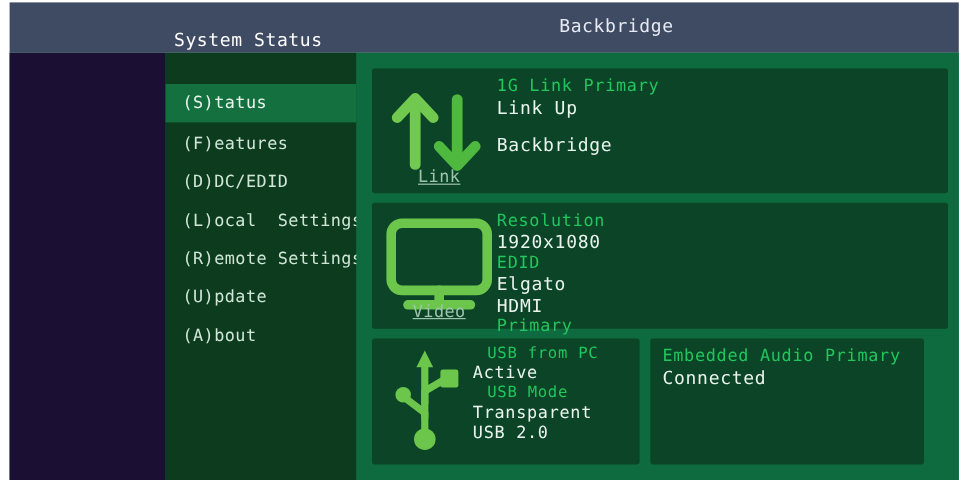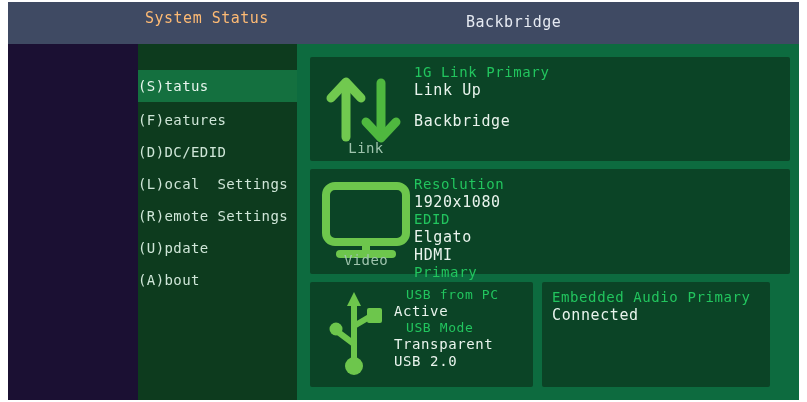--- a/index.html
+++ b/index.html
@@ -24,24 +24,24 @@
 
   
   #titlebar {
     position: absolute;
     left: 8px; top: 2px;
     width: 791px; height: 42px;
     background: #3f4a63;
   }
   #titlebar .t-left {
     position: absolute;
-    left: 137px; top: 7px;
+    left: 137px; top: 22px;
     font-size: 15px;
     letter-spacing: 0.5px;
-    color: #fdba74;
+    color: #ffffff;
     white-space: nowrap;
   }
   #titlebar .t-right {
     position: absolute;
     left: 458px; top: 11px;
     font-size: 15px;
     letter-spacing: 0.5px;
     color: #e6eaf2;
     white-space: nowrap;
   }
@@ -72,20 +72,21 @@
 
   .menu-item {
     position: absolute;
     left: 0px;
     width: 159px;
     height: 32px;
     line-height: 32px;
     font-size: 14px;
     letter-spacing: 0.4px;
     color: #cfe6d8;
+    padding-left: 14px;
     box-sizing: border-box;
     white-space: pre;
   }
   .menu-item.selected {
     background: #14703f;
     color: #e8f6ee;
   }
 
   
   #content {
@@ -111,20 +112,21 @@
     width: 96px; height: 96px;
   }
   .icon-label {
     position: absolute;
     left: 0; bottom: 1px;
     width: 96px;
     text-align: center;
     font-size: 14px;
     color: #9fc4ad;
     letter-spacing: 0.4px;
+    text-decoration: underline;
   }
 
   .txtcol {
     position: absolute;
     left: 104px; top: 7px;
     width: 360px;
   }
   .lbl {
     font-size: 14px;
     line-height: 17px;

